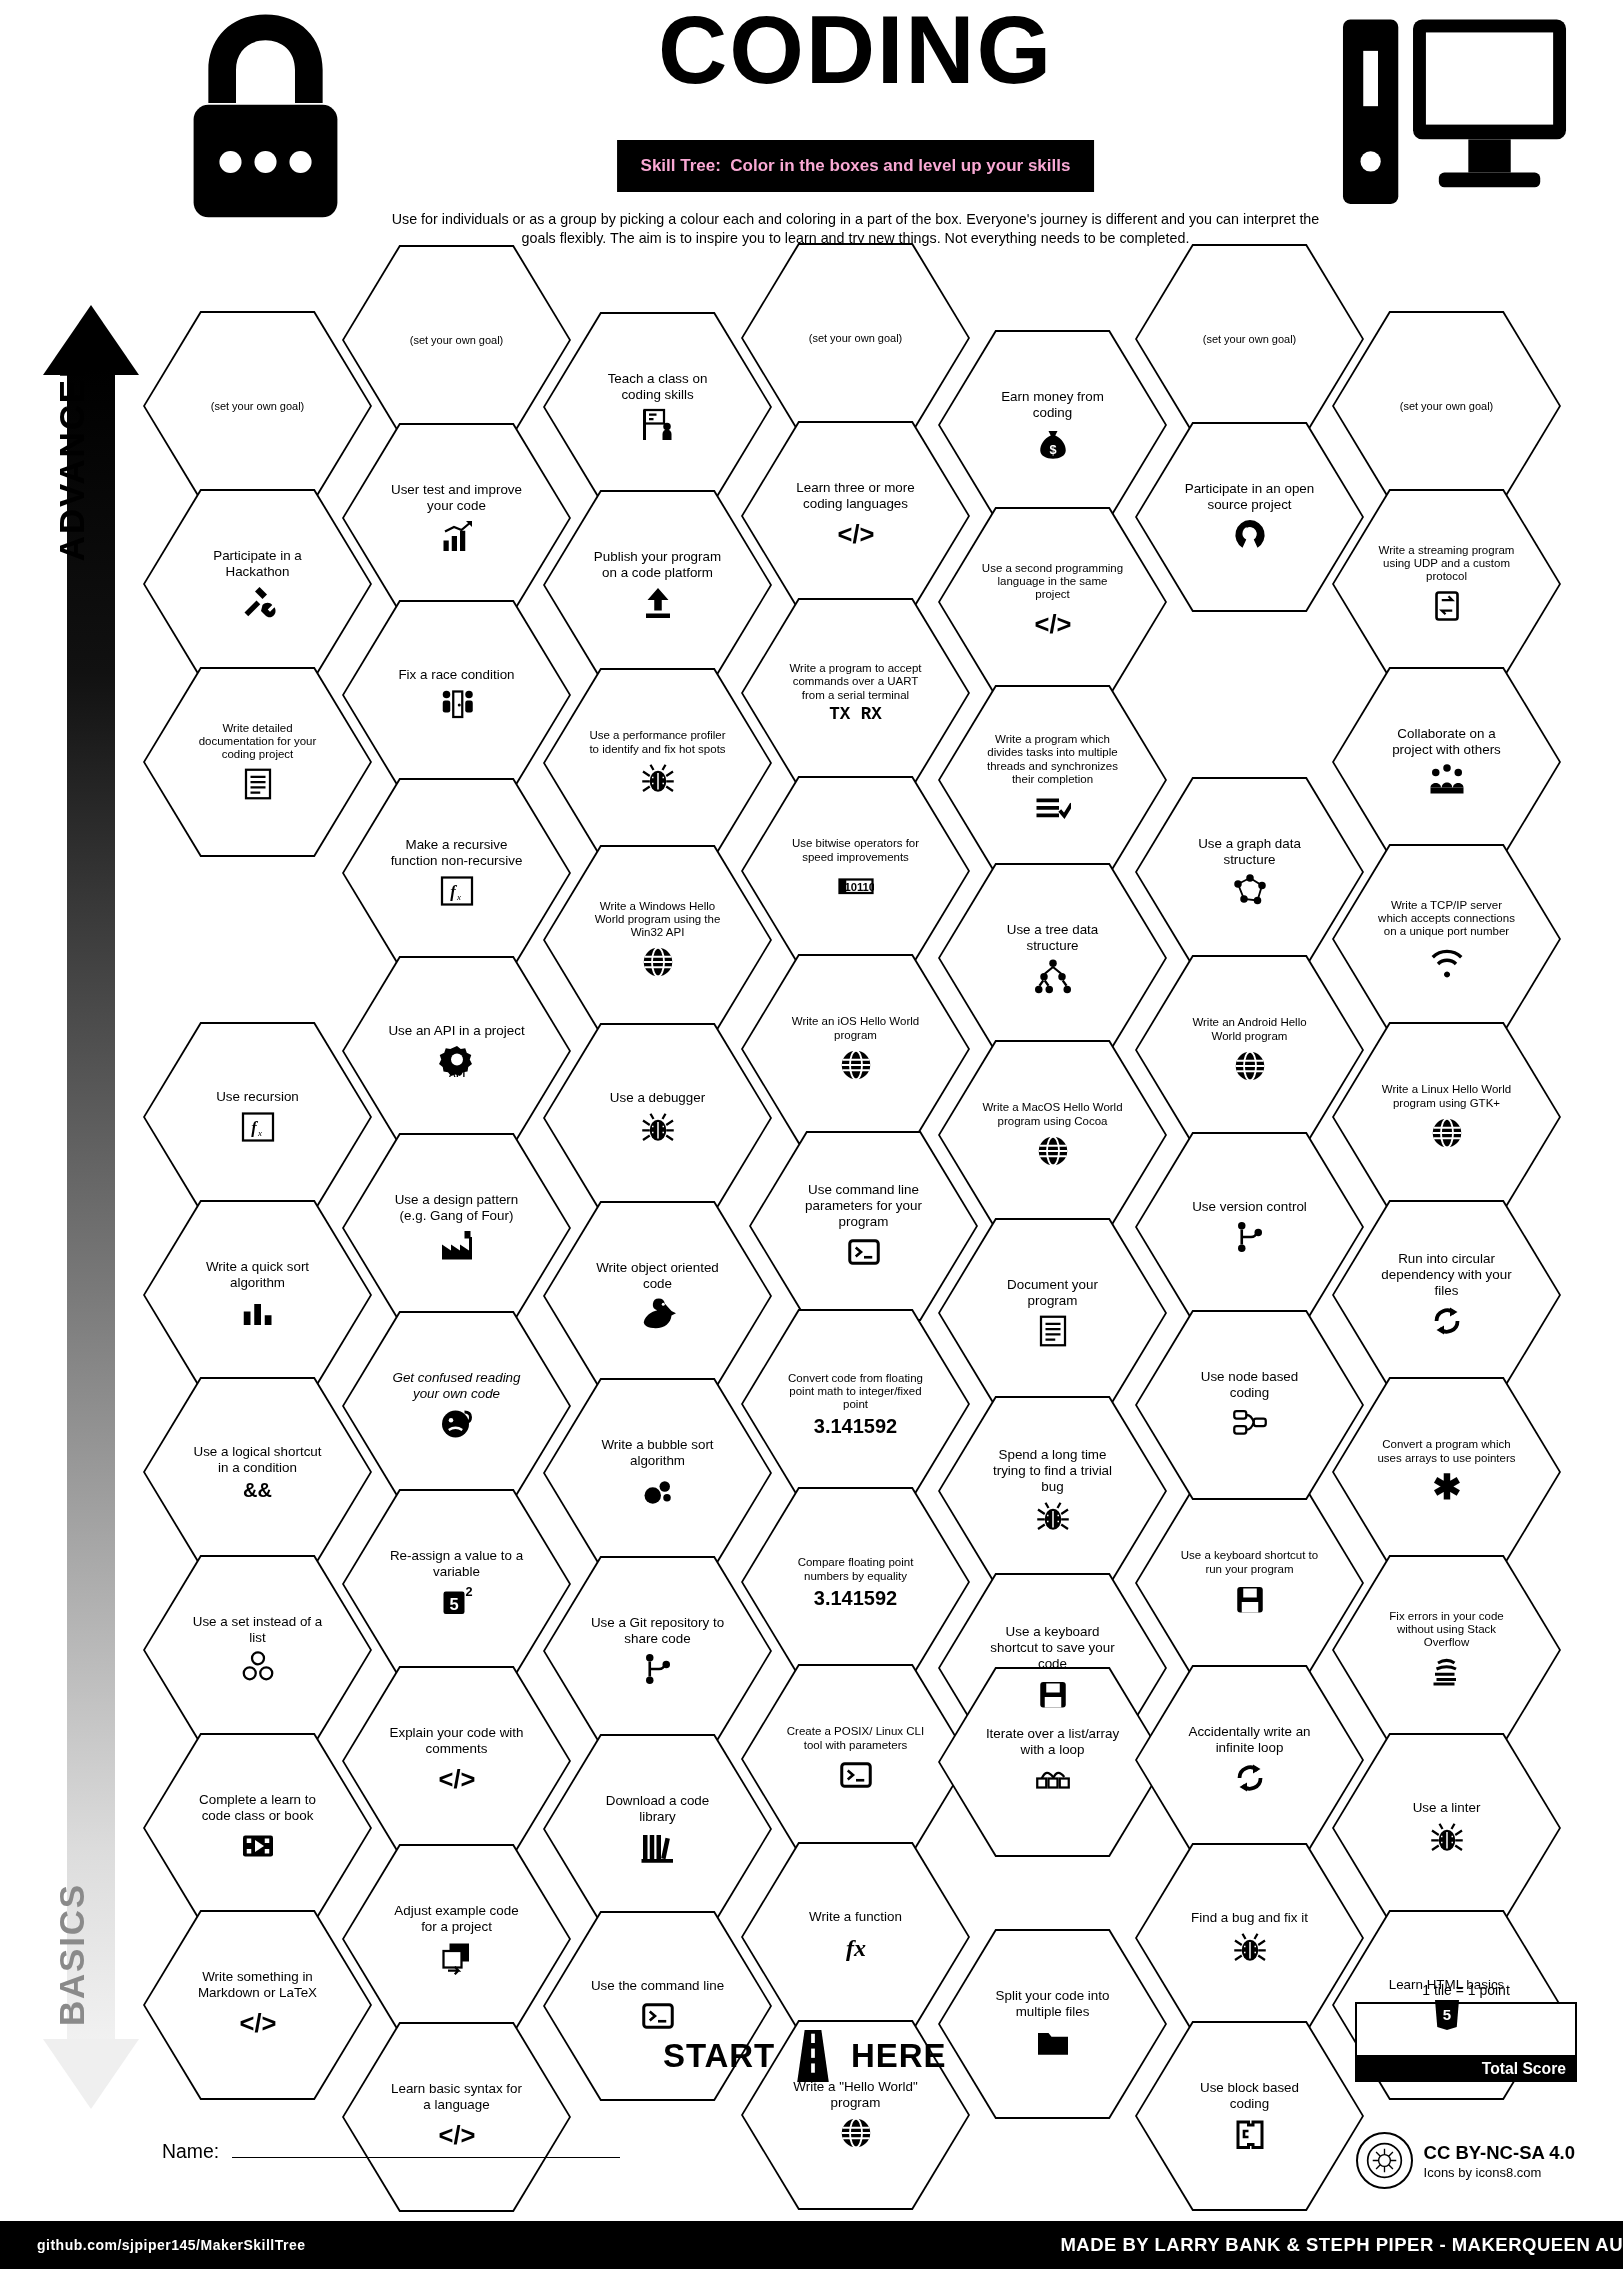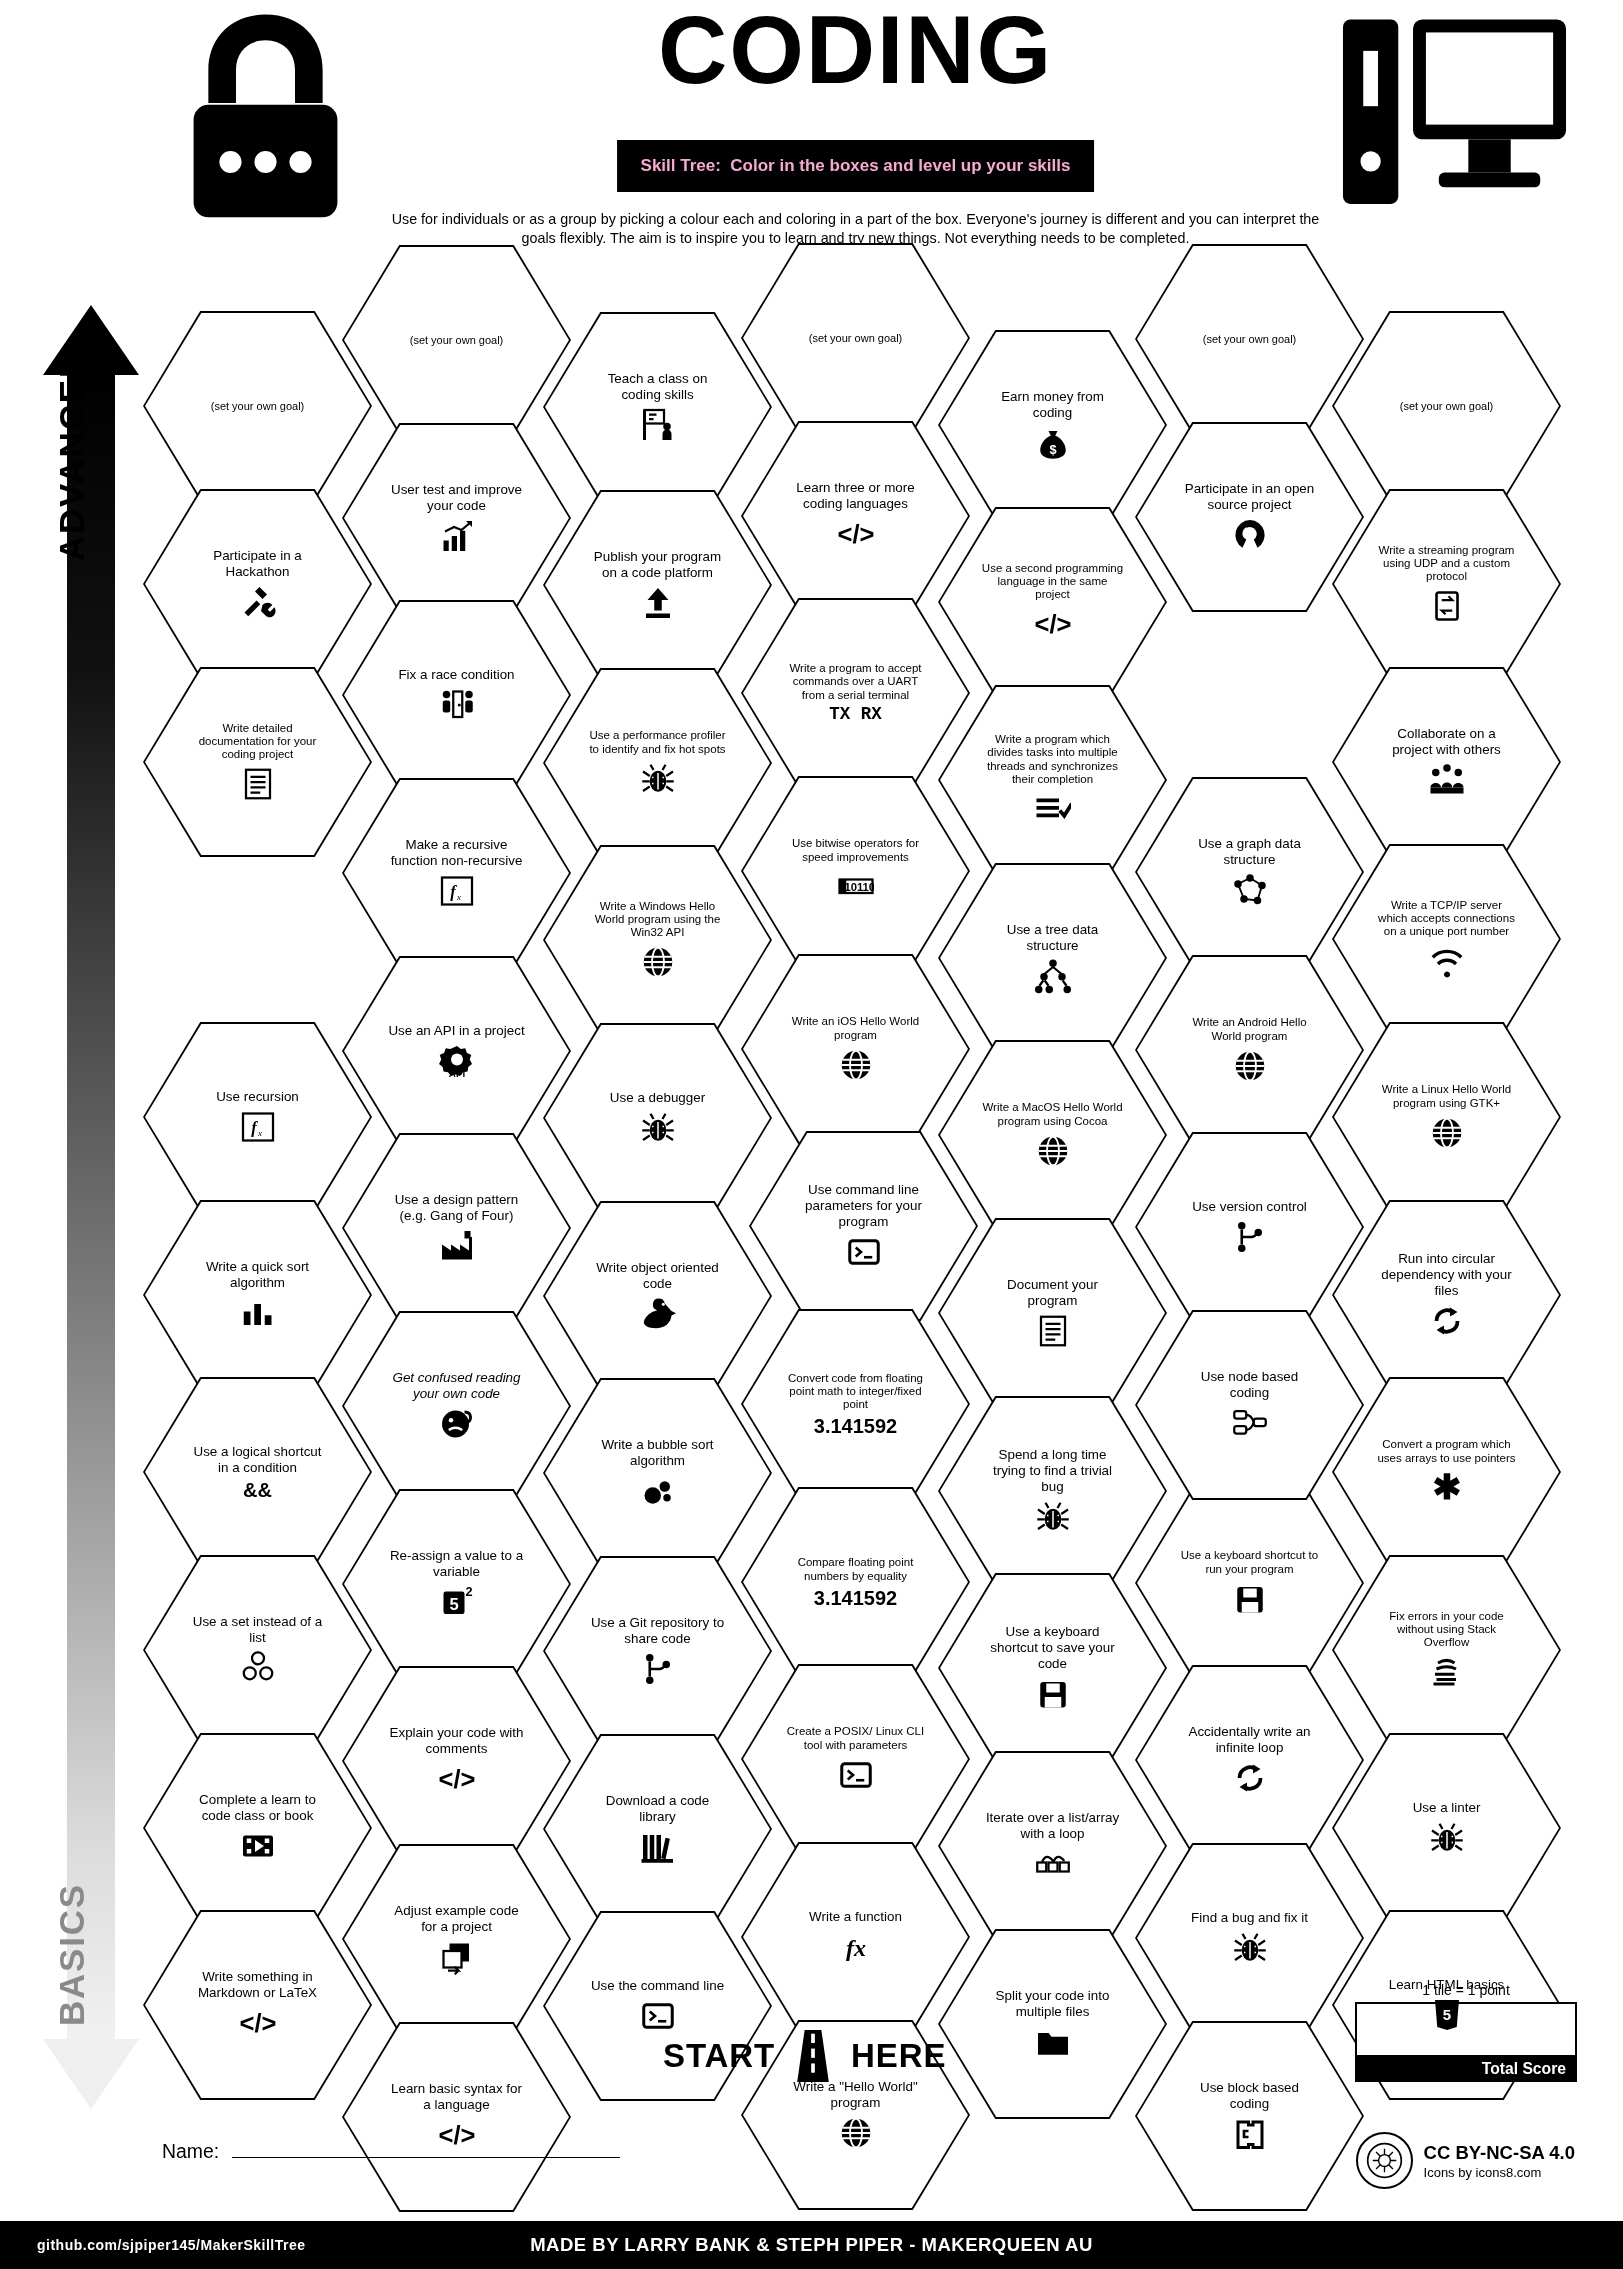--- a/index.html
+++ b/index.html
@@ -115,21 +115,21 @@
   
   #license { position:absolute; right:48px; top:2132px; display:flex; align-items:center; gap:11px; }
   #cc-circle { width:57px; height:57px; border:2.8px solid #000; border-radius:50%; display:flex;align-items:center;justify-content:center; }
   #license-text { font-size:18.5px; font-weight:bold; line-height:1.3; }
   #icons8 { font-size:13px; font-weight:normal; }
 
   
   #footer {
     position:absolute; left:0; bottom:0; width:1623px; height:48px;
     background:#000; color:#fff;
-    display:flex; align-items:center; justify-content:center;
+    display:flex; align-items:center; justify-content:flex-end;
     font-size:18.5px; font-weight:bold; letter-spacing:0.5px;
   }
   #footer-left { position:absolute; left:37px; font-size:14px; font-weight:bold; }
 </style>
 </head>
 <body>
 
 <div id="header">
 
   <div id="lock-icon">
@@ -820,21 +820,21 @@
         <div class="label">Use a keyboard shortcut to save your code</div>
         <div class="gicon">
           <svg viewBox="0 0 48 48" width="36" height="36">
             <rect x="7" y="8" width="34" height="34" rx="4" fill="#000"></rect>
             <rect x="15" y="10" width="18" height="12" fill="#fff"></rect>
             <rect x="13" y="28" width="22" height="14" fill="#fff"></rect>
           </svg>
         </div>
       </div>
     </div>
-    <div class="hex" style="width: 229px; height: 198px; left: 938px; top: 1747px;">
+    <div class="hex" style="width: 229px; height: 198px; left: 938px; top: 1663px;">
       <div class="hexbg"></div>
       <div class="hexin"></div>
       <div class="content">
         <div class="label">Iterate over a list/array with a loop</div>
         <div class="gicon">
           <svg viewBox="0 0 48 48" width="36" height="36">
             <rect x="3" y="22" width="12" height="12" fill="none" stroke="#000" stroke-width="3"></rect>
             <rect x="18" y="22" width="12" height="12" fill="none" stroke="#000" stroke-width="3"></rect>
             <rect x="33" y="22" width="12" height="12" fill="none" stroke="#000" stroke-width="3"></rect>
             <path d="M9 22 q6-14 15-2" stroke="#000" stroke-width="3" fill="none"></path>

